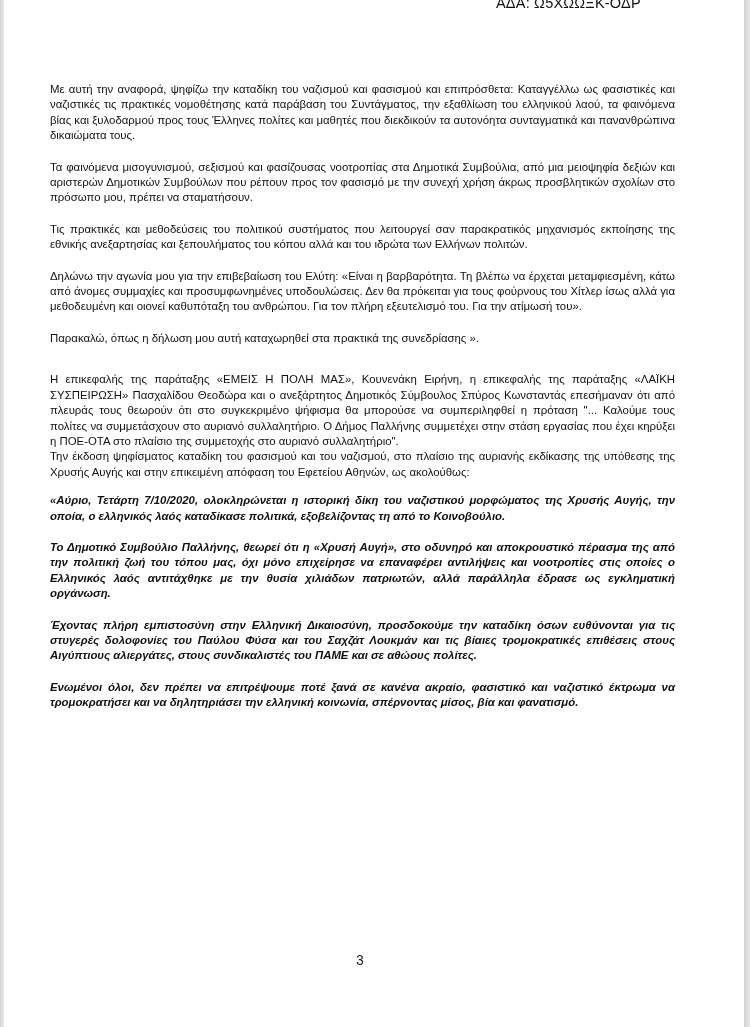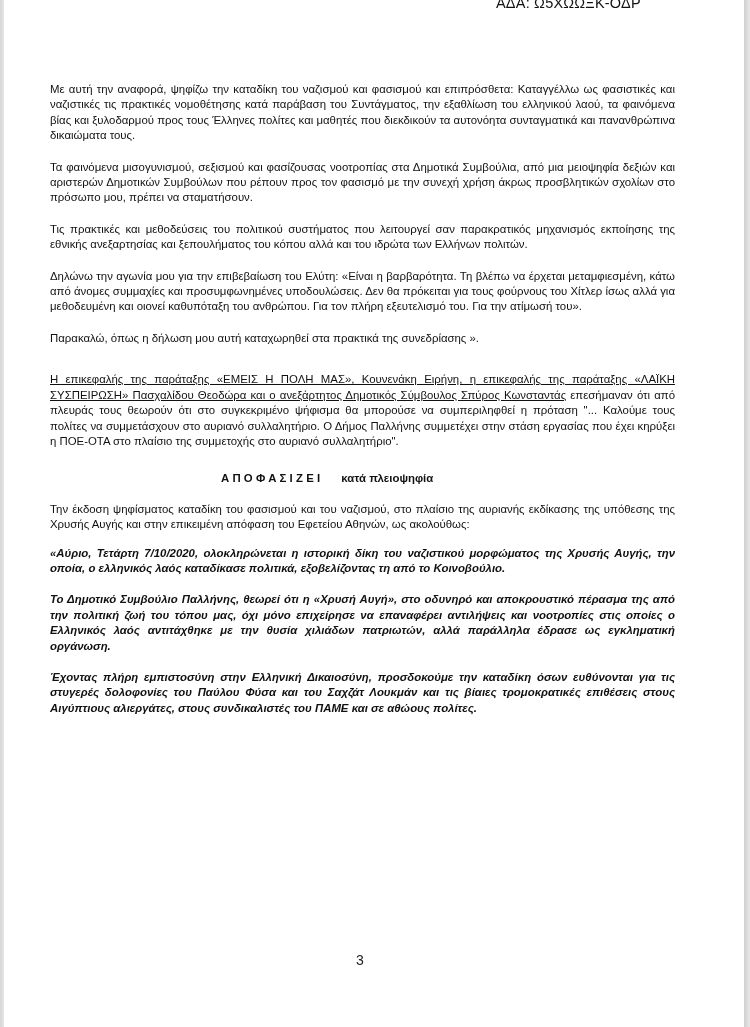--- a/index.html
+++ b/index.html
@@ -20,21 +20,21 @@
   }
   .ada {
     position: absolute; left: 496px; top: -5px;
     font-size: 14.5px; letter-spacing: 0.2px; color: #111;
   }
   .page-body {
     position: absolute; left: 50px; top: 82px; width: 625px;
     font-size: 11.4px; line-height: 15.4px;
   }
   .p { margin: 0 0 16px 0; text-align: justify; }
-  .u { text-decoration: underline; }
+  .u { }
   .intro {
     margin: 22px 0 0 20px; text-align: left;
   }
   .decision {
     margin: 22px 0 15px 0; text-align: left;
     padding-left: 171px;
     font-weight: bold; font-size: 11.4px;
   }
   .decision .word { letter-spacing: 3.2px; }
   .decision .mode { margin-left: 18px; letter-spacing: 0; }
@@ -55,22 +55,22 @@
 <div class="page-body">
   <p class="p">Με αυτή την αναφορά, ψηφίζω την καταδίκη του ναζισμού και φασισμού και επιπρόσθετα: Καταγγέλλω ως φασιστικές και ναζιστικές τις πρακτικές νομοθέτησης κατά παράβαση του Συντάγματος, την εξαθλίωση του ελληνικού λαού, τα φαινόμενα βίας και ξυλοδαρμού προς τους Έλληνες πολίτες και μαθητές που διεκδικούν τα αυτονόητα συνταγματικά και πανανθρώπινα δικαιώματα τους.</p>
   <p class="p">Τα φαινόμενα μισογυνισμού, σεξισμού και φασίζουσας νοοτροπίας στα Δημοτικά Συμβούλια, από μια μειοψηφία δεξιών και αριστερών Δημοτικών Συμβούλων που ρέπουν προς τον φασισμό με την συνεχή χρήση άκρως προσβλητικών σχολίων στο πρόσωπο μου, πρέπει να σταματήσουν.</p>
   <p class="p">Τις πρακτικές και μεθοδεύσεις του πολιτικού συστήματος που λειτουργεί σαν παρακρατικός μηχανισμός εκποίησης της εθνικής ανεξαρτησίας και ξεπουλήματος του κόπου αλλά και του ιδρώτα των Ελλήνων πολιτών.</p>
   <p class="p">Δηλώνω την αγωνία μου για την επιβεβαίωση του Ελύτη: «Είναι η βαρβαρότητα. Τη βλέπω να έρχεται μεταμφιεσμένη, κάτω από άνομες συμμαχίες και προσυμφωνημένες υποδουλώσεις. Δεν θα πρόκειται για τους φούρνους του Χίτλερ ίσως αλλά για μεθοδευμένη και οιονεί καθυπόταξη του ανθρώπου. Για τον πλήρη εξευτελισμό του. Για την ατίμωσή του».</p>
   <p class="p" style="margin-bottom:26px">Παρακαλώ, όπως η δήλωση μου αυτή καταχωρηθεί στα πρακτικά της συνεδρίασης ».</p>
 
   <p class="p" style="margin-bottom:0"><span class="u">Η επικεφαλής της παράταξης «ΕΜΕΙΣ Η ΠΟΛΗ ΜΑΣ», Κουνενάκη Ειρήνη, η επικεφαλής της παράταξης «ΛΑΪΚΗ ΣΥΣΠΕΙΡΩΣΗ» Πασχαλίδου Θεοδώρα και ο ανεξάρτητος Δημοτικός Σύμβουλος Σπύρος Κωνσταντάς</span><span> επεσήμαναν ότι από πλευράς τους θεωρούν ότι στο συγκεκριμένο ψήφισμα θα μπορούσε να συμπεριληφθεί η πρόταση "... Καλούμε τους πολίτες να συμμετάσχουν στο αυριανό συλλαλητήριο. Ο Δήμος Παλλήνης συμμετέχει στην στάση εργασίας που έχει κηρύξει η ΠΟΕ-ΟΤΑ στο πλαίσιο της συμμετοχής στο αυριανό συλλαλητήριο".</span></p>
 
 
-  <p class="decision"><span class="word">ΑΠΟΦΑΣΙΖΕΙ</span><span class="mode">κατά πλειοψηφία</span></p>
 
   <p class="p" style="margin-bottom:13px">Την έκδοση ψηφίσματος καταδίκη του φασισμού και του ναζισμού, στο πλαίσιο της αυριανής εκδίκασης της υπόθεσης της Χρυσής Αυγής και στην επικειμένη απόφαση του Εφετείου Αθηνών, ως ακολούθως:</p>
 
   <p class="p bi">«Αύριο, Τετάρτη 7/10/2020, ολοκληρώνεται η ιστορική δίκη του ναζιστικού μορφώματος της Χρυσής Αυγής, την οποία, ο ελληνικός λαός καταδίκασε πολιτικά, εξοβελίζοντας τη από το Κοινοβούλιο.</p>
   <p class="p bi">Το Δημοτικό Συμβούλιο Παλλήνης, θεωρεί ότι η «Χρυσή Αυγή», στο οδυνηρό και αποκρουστικό πέρασμα της από την πολιτική ζωή του τόπου μας, όχι μόνο επιχείρησε να επαναφέρει αντιλήψεις και νοοτροπίες στις οποίες ο Ελληνικός λαός αντιτάχθηκε με την θυσία χιλιάδων πατριωτών, αλλά παράλληλα  έδρασε ως εγκληματική οργάνωση.</p>
   <p class="p bi">Έχοντας πλήρη εμπιστοσύνη στην Ελληνική Δικαιοσύνη, προσδοκούμε την καταδίκη όσων ευθύνονται για τις στυγερές δολοφονίες του Παύλου Φύσα και του Σαχζάτ Λουκμάν και τις βίαιες τρομοκρατικές επιθέσεις στους Αιγύπτιους αλιεργάτες, στους συνδικαλιστές του ΠΑΜΕ και σε αθώους πολίτες.</p>
+  <p class="p bi">Ενωμένοι όλοι, δεν πρέπει να επιτρέψουμε ποτέ ξανά σε κανένα ακραίο, φασιστικό και ναζιστικό έκτρωμα να τρομοκρατήσει και να δηλητηριάσει την ελληνική κοινωνία, σπέρνοντας μίσος, βία και φανατισμό.</p>
 </div>
 
 <div class="page-num">3</div>
 
 </body></html>

